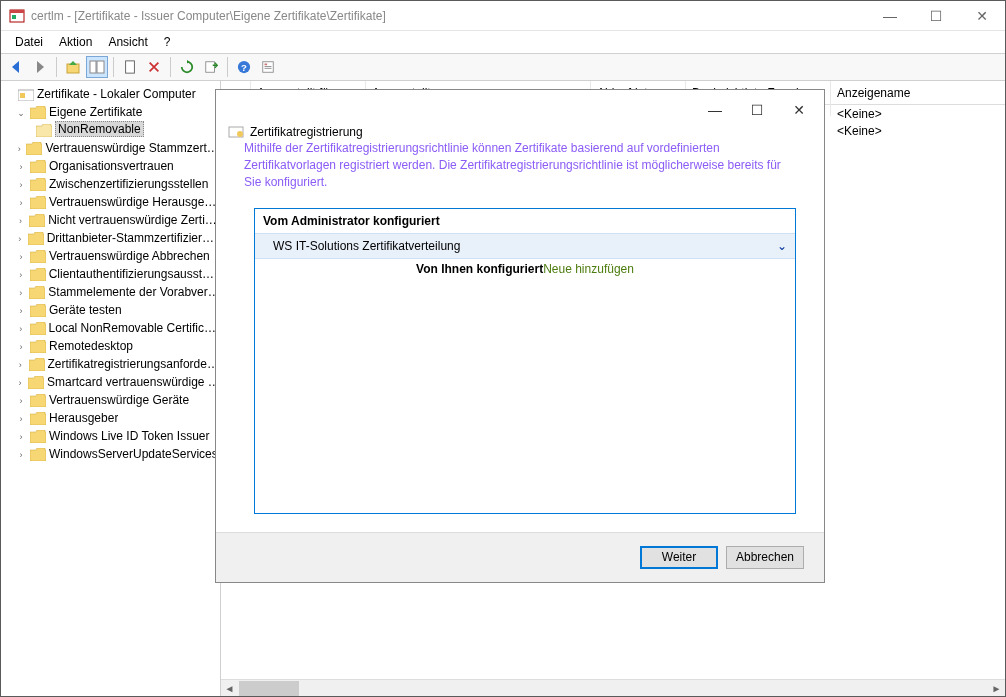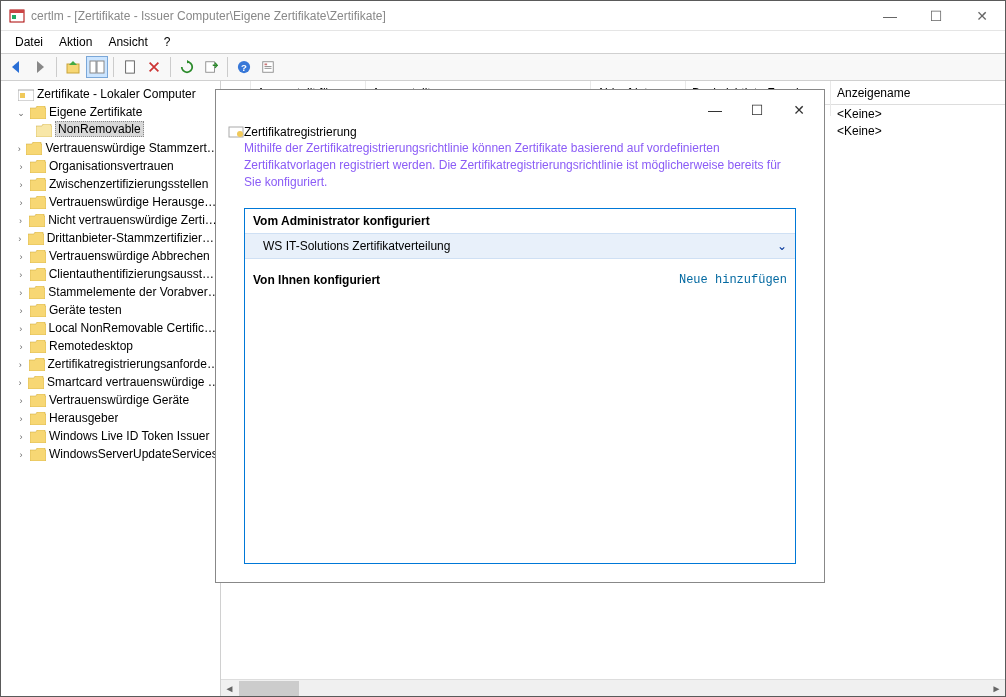--- a/index.html
+++ b/index.html
@@ -29,29 +29,29 @@
 .list-cell { padding: 0 6px; overflow: hidden; text-overflow: ellipsis; white-space: nowrap; }
 .scrollbar-h { height: 17px; background: #f0f0f0; border-top: 1px solid #ddd; display: flex; align-items: center; position: relative; }
 .scrollbar-h .thumb { position: absolute; left: 18px; width: 60px; height: 15px; top: 1px; background: #ccc; }
 .scrollbar-h .arrow { width: 17px; height: 17px; display: flex; align-items: center; justify-content: center; color: #666; font-size: 10px; }
 .scrollbar-h .arrow-right { margin-left: auto; }
 
 .dialog { position: absolute; left: 214px; top: 88px; width: 610px; height: 494px; background: #fff; border: 1px solid #888; display: flex; flex-direction: column; }
 .dialog-titlebar { height: 40px; display: flex; align-items: center; justify-content: flex-end; padding-right: 4px; }
 .dialog-titlebar .tb-btn { width: 42px; height: 28px; display: flex; align-items: center; justify-content: center; color: #333; font-size: 14px; }
 .dialog-body { flex: 1; padding: 0 28px; display: flex; flex-direction: column; }
-.dialog-icon-title-row { display: flex; align-items: center; margin-top: -6px; margin-left: -16px; font-size: 12px; }
+.dialog-icon-title-row { display: flex; align-items: center; margin-top: -6px; margin-left: -16px; font-size: 12px; gap: 6px; }
 .dialog-heading { color: #003399; font-size: 15px; margin-top: 36px; margin-bottom: 16px; }
 .dialog-desc { font-size: 12px; color: #8b5cf6; line-height: 1.4; margin-bottom: 18px; }
-.policy-box { flex: 1; border: 1px solid #0078d7; font-size: 12px; overflow: hidden; }
+.policy-box { flex: 1; border: 1px solid #0078d7; font-size: 12px; overflow: hidden; margin-left: 10px; }
 .policy-section-h { padding: 5px 8px; font-weight: bold; background: #fff; display: flex; justify-content: space-between; }
 .policy-item { padding: 5px 8px 5px 18px; background: #e8f0fa; border-top: 1px solid #cfe0f4; border-bottom: 1px solid #cfe0f4; display: flex; justify-content: space-between; align-items: center; }
 .policy-item .chev { color: #003399; font-size: 12px; }
-.policy-section-h2 { padding: 14px 8px; font-weight: bold; background: #fff; display: flex; justify-content: space-between; }
-.policy-link { color: #0369a1; cursor: pointer; font-weight: normal; font-family: Liberation Mono, monospace; }
+.policy-section-h2 { padding: 3px 8px; font-weight: bold; background: #fff; display: flex; justify-content: center; }
+.policy-link { color: #4d7c0f; cursor: pointer; font-weight: normal; }
 .dialog-buttons { height: 50px; display: flex; align-items: center; justify-content: flex-end; gap: 8px; padding: 0 20px; background: #f0f0f0; border-top: 1px solid #ddd; }
 .dlg-btn { min-width: 78px; height: 23px; font-size: 12px; background: #e1e1e1; border: 1px solid #adadad; text-align: center; line-height: 21px; cursor: default; }
 .dlg-btn.primary { border: 2px solid #0078d7; line-height: 19px; }
 </style>
 </head>
 <body>
 
 <div class="window">
 
   <div class="titlebar">
@@ -354,15 +354,19 @@
           <span>WS IT-Solutions Zertifikatverteilung</span>
           <span class="chev">⌄</span>
         </div>
         <div class="policy-section-h2">
           <span>Von Ihnen konfiguriert</span>
           <span class="policy-link">Neue hinzufügen</span>
         </div>
       </div>
       <div style="height:18px"></div>
     </div>
+    <div class="dialog-buttons">
+      <div class="dlg-btn primary">Weiter</div>
+      <div class="dlg-btn">Abbrechen</div>
+    </div>
   </div>
 
 </div>
 
 </body></html>

